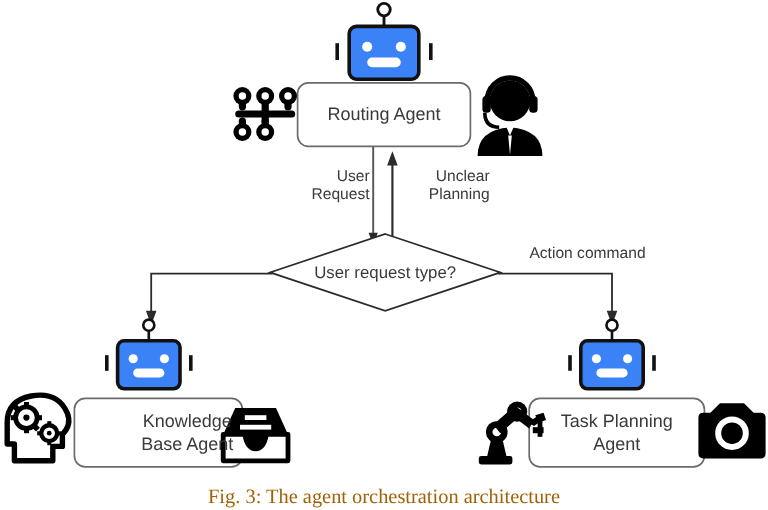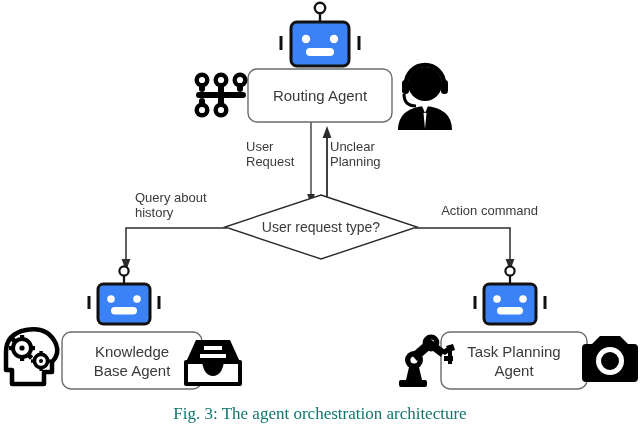--- a/index.html
+++ b/index.html
@@ -27,21 +27,21 @@
     display: flex;
     align-items: center;
     justify-content: center;
     text-align: center;
     color: #3a3a3a;
     font-family: "Liberation Sans", sans-serif;
     pointer-events: none;
   }
   .edge-label {
     position: absolute;
-    text-align: left;
+    text-align: right;
     color: #3a3a3a;
     font-family: "Liberation Sans", sans-serif;
     font-size: 13px;
     line-height: 15px;
     white-space: pre-line;
   }
   #box-routing-label {
     left: 250px; top: 72px; width: 140px; height: 46px;
     font-size: 15px;
   }
@@ -71,21 +71,21 @@
     text-align: right;
   }
   #caption {
     position: absolute;
     left: 0;
     top: 404px;
     width: 640px;
     text-align: center;
     font-family: "Liberation Serif", serif;
     font-size: 17px;
-    color: #0f766e;
+    color: #a16207;
     white-space: nowrap;
   }
 </style>
 </head>
 <body>
 
 <div id="page">
 
   <svg id="diagram-svg" viewBox="0 0 640 425">
     <defs>
@@ -234,32 +234,30 @@
       <path d="M592,344 L600,336 L620,336 L628,344 L634,344 Q638,344 638,348 L638,378
                Q638,382 634,382 L586,382 Q582,382 582,378 L582,348 Q582,344 586,344 z" fill="#000000"></path>
       <circle cx="610" cy="361" r="11.5" fill="none" stroke="#ffffff" stroke-width="5"></circle>
     </g>
   </svg>
 
   <div class="node-label" id="diamond-label">User request type?</div>
 
   <div class="node-label" id="box-routing-label">Routing Agent</div>
 
-  <div class="node-label" id="box-kb-label" style="white-space: pre-line;">Knowledge
+  <div class="node-label" id="box-kb-label" style="white-space: pre-line; padding-left: 24px;">Knowledge
 Base Agent</div>
 
   <div class="node-label" id="box-task-label" style="white-space: pre-line; text-align: center;">Task Planning
 Agent</div>
 
   <div class="edge-label" id="label-user-request">User
 Request</div>
 
   <div class="edge-label" id="label-unclear-request">Unclear
 Planning</div>
 
-  <div class="edge-label" id="label-query-history">Query about
-history</div>
 
   <div class="edge-label" id="label-action-command">Action command</div>
 
   <div id="caption">Fig. 3: The agent orchestration architecture</div>
 
 </div>
 
 </body></html>

